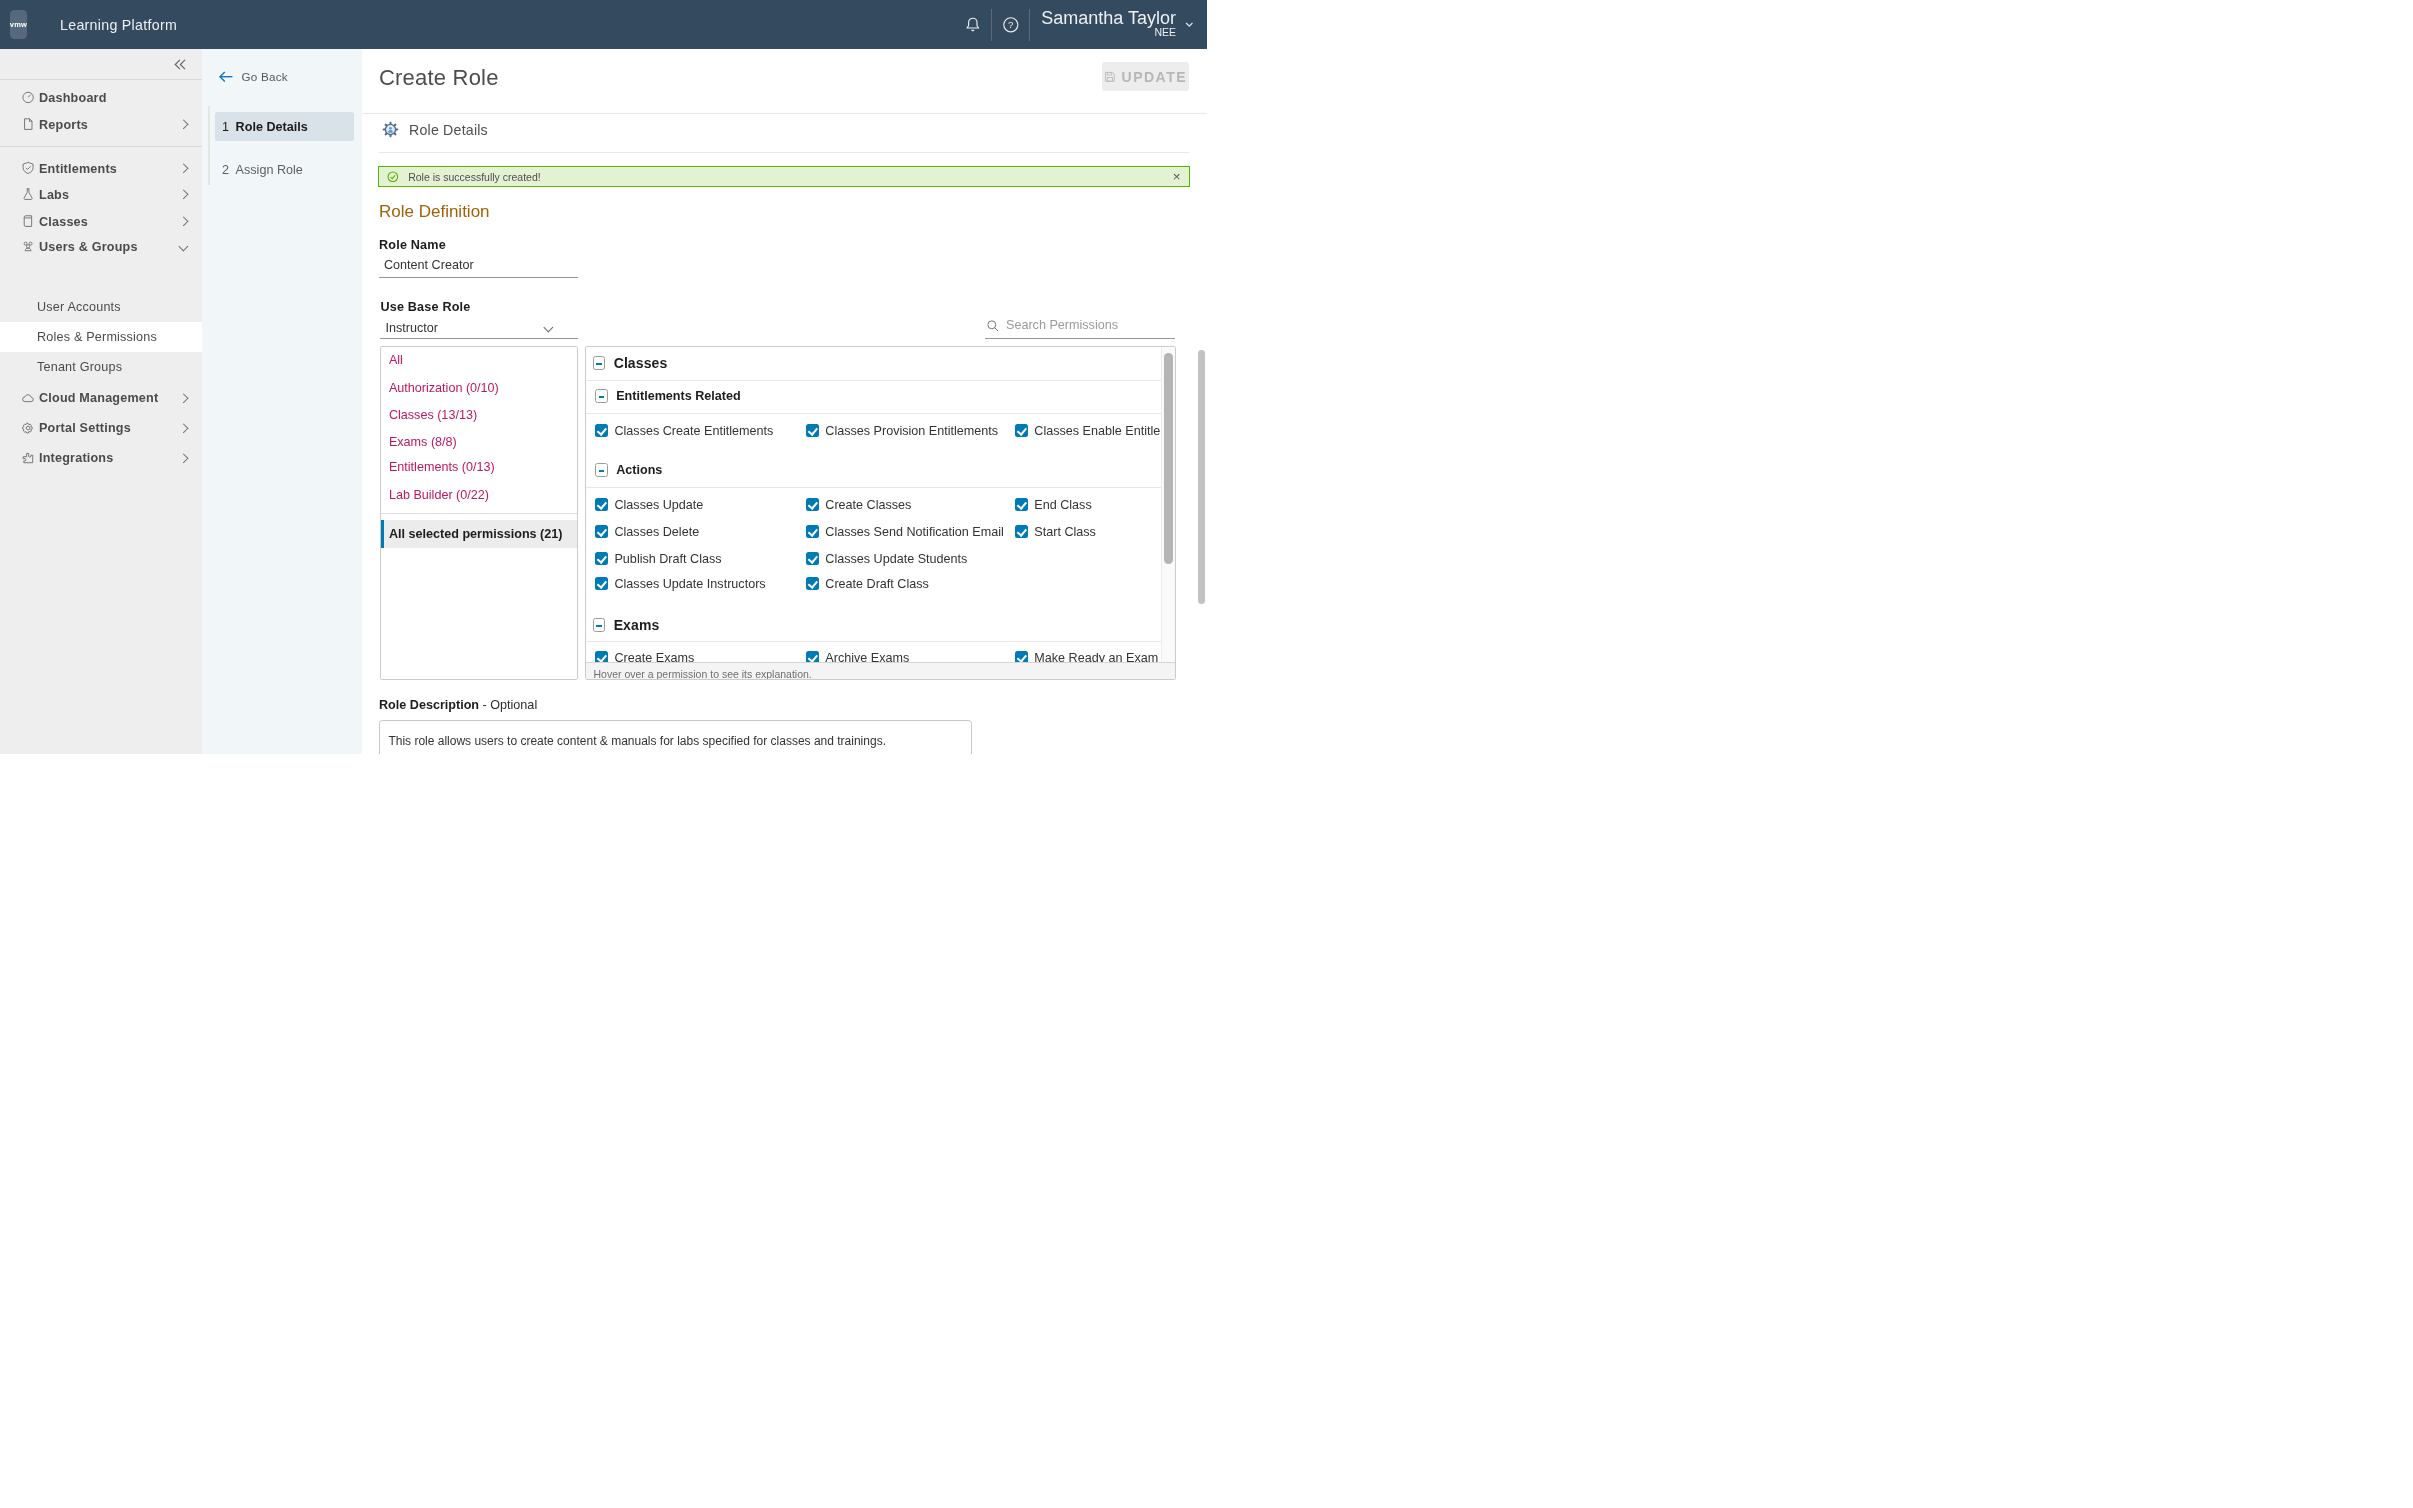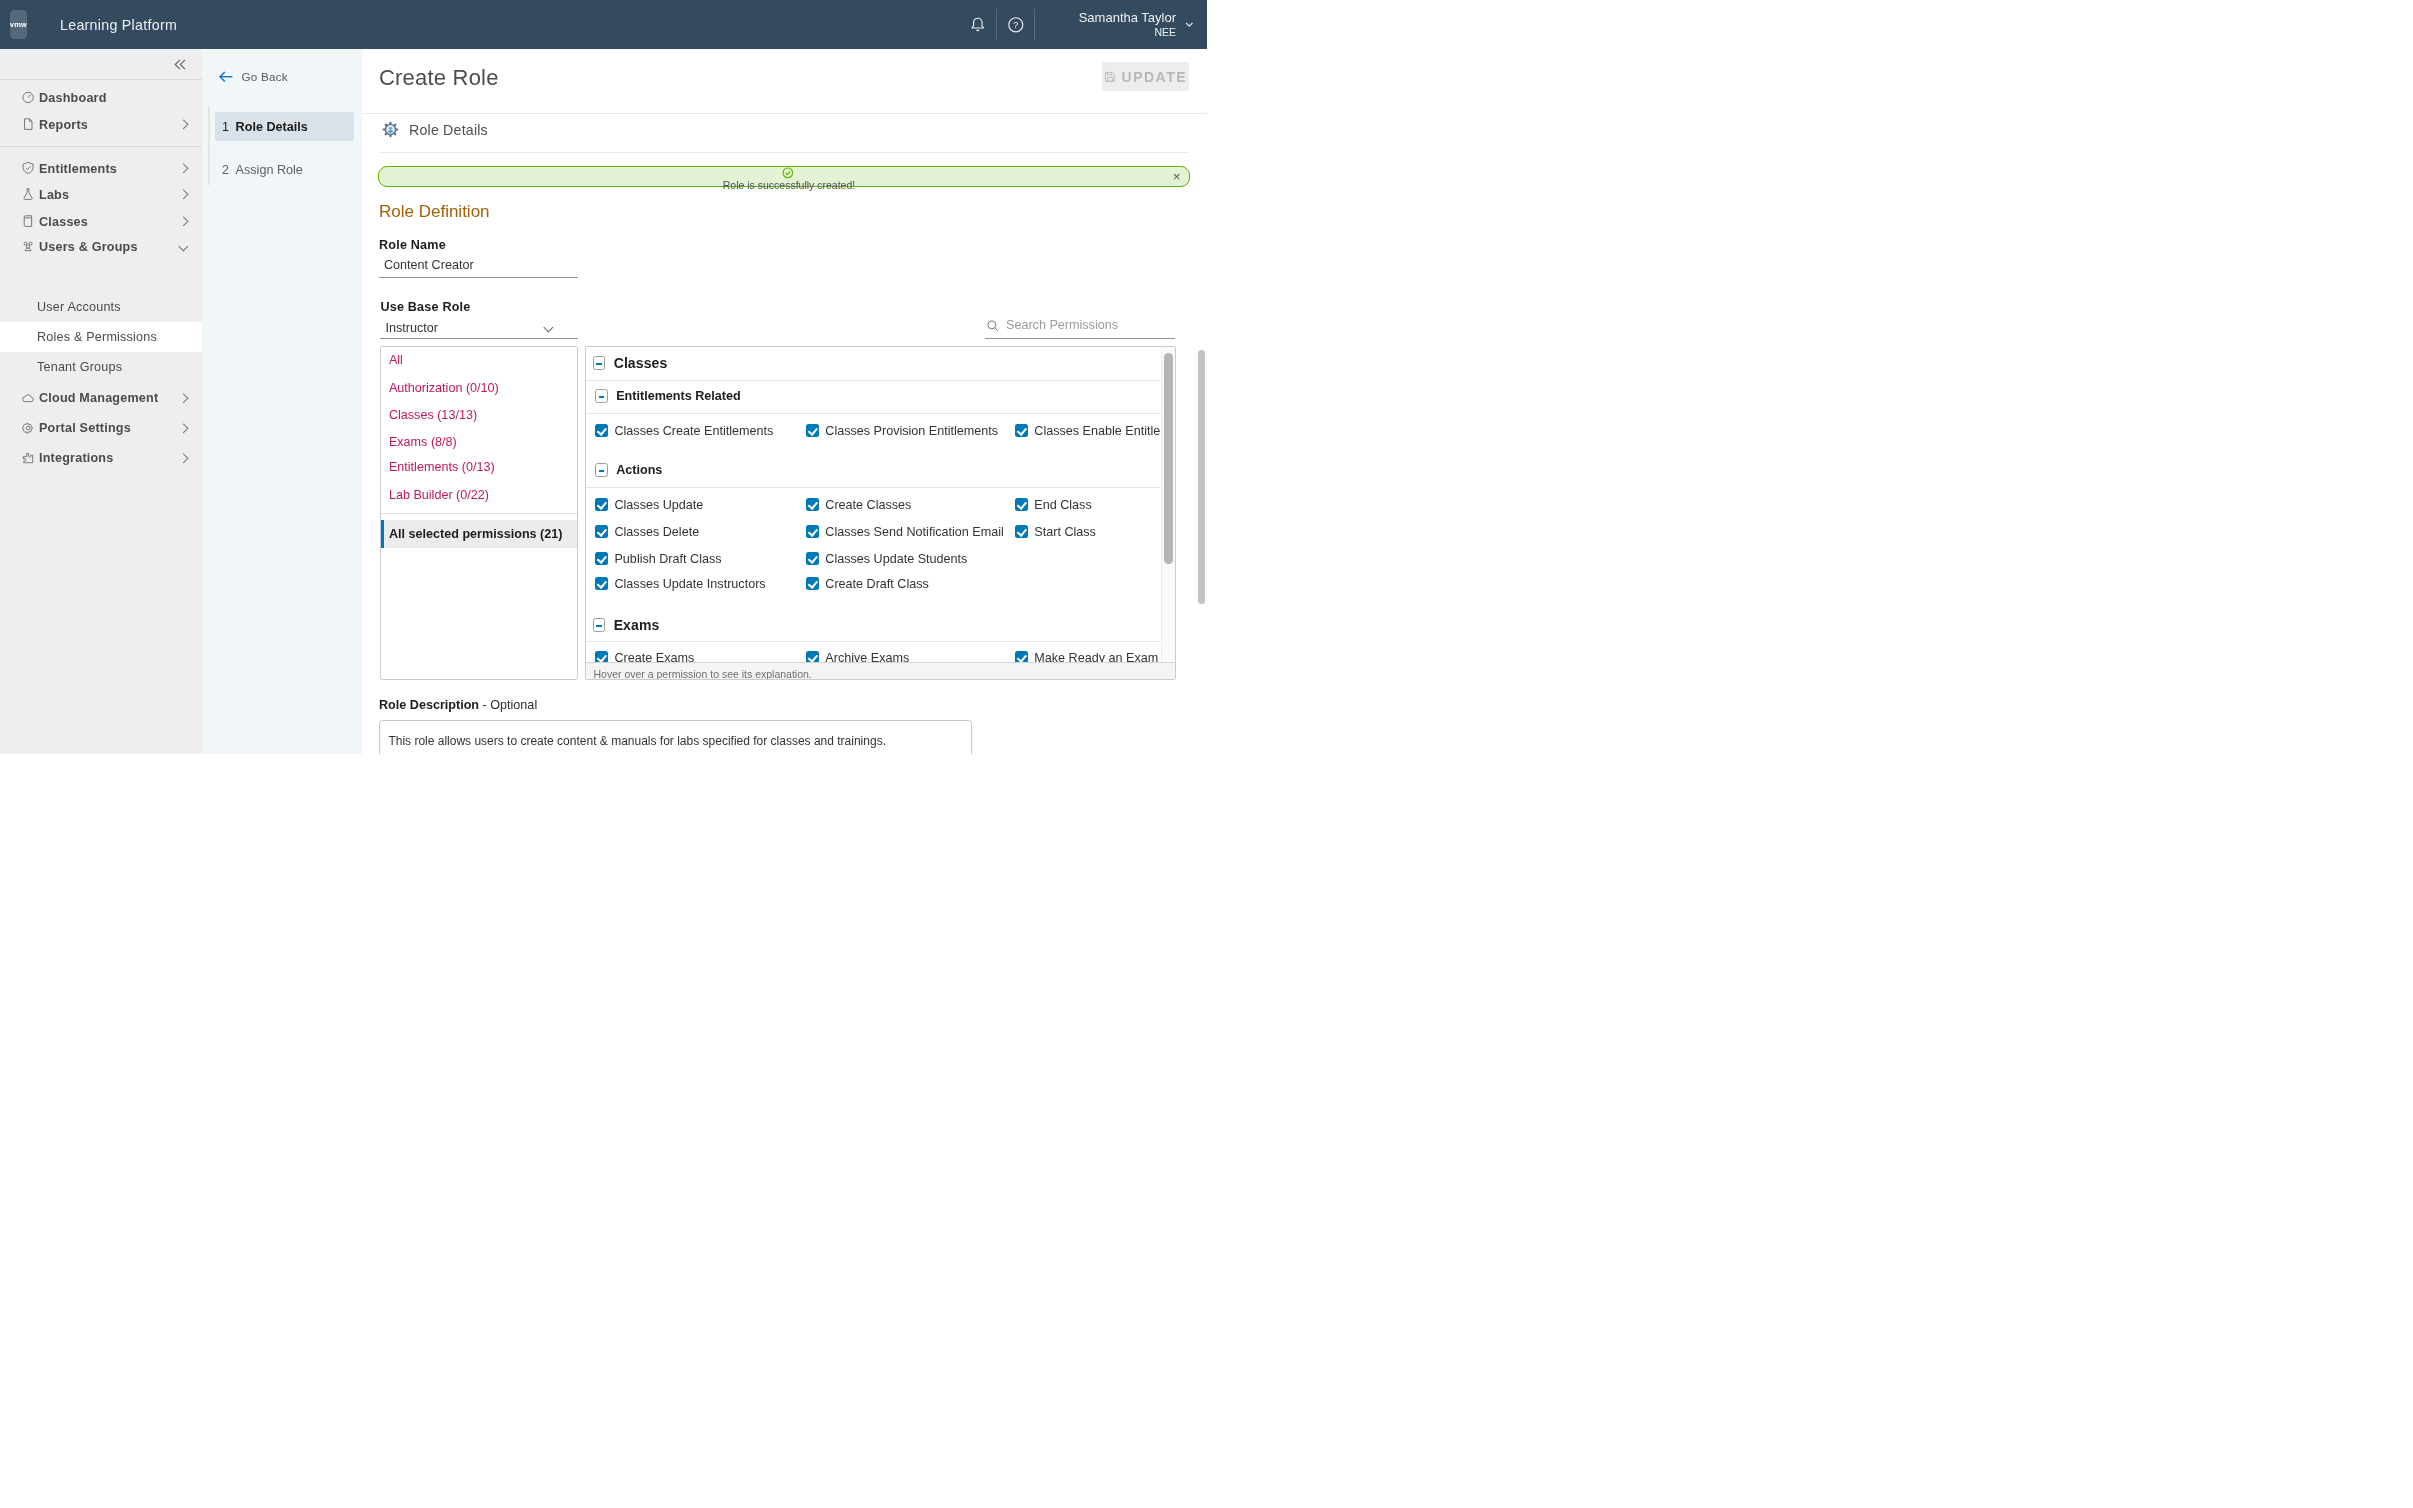--- a/index.html
+++ b/index.html
@@ -9,21 +9,21 @@
 
   
   .hdr { position:absolute; left:0; top:0; width:1207px; height:49px; background:#344a5e; }
   .logo-box { position:absolute; left:10px; top:10px; width:17px; height:29px; background:#56687b; border-radius:4.2px; display:flex; align-items:center; justify-content:center; }
   .logo-box span { color:#fff; font-size:7.5px; font-weight:700; letter-spacing:0.2px; }
   .app-title { position:absolute; left:60px; top:0; height:49px; display:flex; align-items:center; color:#eef1f3; font-size:14.2px; letter-spacing:0.3px; }
   .hdr-right { position:absolute; right:0; top:0; height:49px; display:flex; align-items:center; }
   .hdr-icon { width:37px; height:49px; display:flex; align-items:center; justify-content:center; cursor:pointer; }
   .hdr-sep { width:0.8px; height:32px; background:rgba(255,255,255,.18); }
   .user-block { text-align:right; margin:0 6.7px 0 11.7px; color:#edf0f2; }
-  .user-name { font-size:13px; line-height:16px;margin-left:32px; }
+  .user-name { font-size:18px; line-height:16px; }
   .user-org { font-size:10.5px; line-height:13.4px; }
   .user-caret { margin-right:11.7px; display:flex; align-items:center; }
 
   
   .sidebar { position:absolute; left:0; top:49px; width:202px; height:705px; background:#eeeeee; }
   .collapse { position:absolute; right:12.6px; top:5.9px; width:20px; height:20px; display:flex; align-items:center; justify-content:center; cursor:pointer; }
   .sb-div { position:absolute; left:0; width:202px; height:0.8px; background:#d9d9d9; }
   .nav-row { position:absolute; left:0; width:202px; height:27px; display:flex; align-items:center; cursor:pointer; }
   .nav-row .nicon { position:absolute; left:21px; width:14.2px; height:14.2px; display:flex; }
   .nav-row .nlabel { position:absolute; left:39px; font-size:12.6px; font-weight:700; color:#4b4b4b; letter-spacing:0.2px; }
@@ -47,21 +47,21 @@
 
   
   .main { position:absolute; left:362px; top:49px; width:845px; height:705px; background:#fff; }
   .page-title { position:absolute; left:17px; top:16px; font-size:22px; color:#4d4d4d; letter-spacing:0.2px; }
   .update-btn { position:absolute; left:740px; top:13.4px; width:87px; height:29px; background:#ededed; border:none; border-radius:2.5px; display:flex; align-items:center; justify-content:center; gap:5.9px; cursor:default; }
   .update-btn span { font-size:14px; font-weight:700; color:#b7b7b7; letter-spacing:1.5px; }
   .hr { position:absolute; height:0.8px; background:#e9e9e9; }
   .sec-head { position:absolute; left:20px; top:72px; display:flex; align-items:center; gap:10px; }
   .sec-head span { font-size:14.2px; color:#4f4f4f; letter-spacing:0.2px; }
 
-  .banner { position:absolute; left:16px; top:117px; width:812px; height:21px; background:#e4f2d4; border:1.3px solid #5cb200; border-radius:9px; display:flex; align-items:center;flex-direction:column; }
+  .banner { position:absolute; left:16px; top:117px; width:812px; height:21px; background:#e4f2d4; border:1.3px solid #5cb200; border-radius:0; display:flex; align-items:center; }
   .banner .bicon { margin-left:7.5px; display:flex; }
   .banner .btext { margin-left:10px; font-size:10.5px; color:#4f4f4f; }
   .banner .bclose { position:absolute; right:8.4px; top:0; height:18.4px; display:flex; align-items:center; font-size:13.4px; color:#555; cursor:pointer; }
 
   .h-roledef { position:absolute; left:17px; top:153px; font-size:17px; color:#a16207; }
   .flabel { position:absolute; font-size:12.6px; font-weight:700; color:#1d1d1d; letter-spacing:0.2px; }
   .txt-input { position:absolute; background:transparent; border:none; border-bottom:0.8px solid #949494; font-family:"Liberation Sans",sans-serif; font-size:12.6px; color:#333; outline:none; padding:0 0 5px 5px; }
   .sel-field { position:absolute; left:18.4px; top:270px; width:198px; border-bottom:0.8px solid #949494; height:20px; cursor:pointer; }
   .sel-field .sval { position:absolute; left:5px; top:1.7px; font-size:12.6px; color:#333; }
   .sel-caret { position:absolute; right:27px; top:5px; width:6.7px; height:6.7px; border-right:1.3px solid #666; border-bottom:1.3px solid #666; transform:rotate(45deg); }

